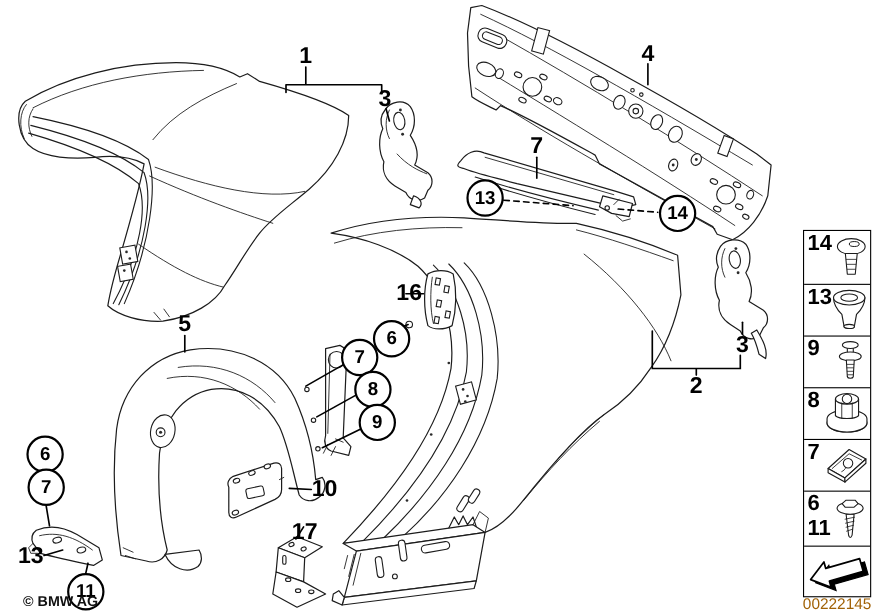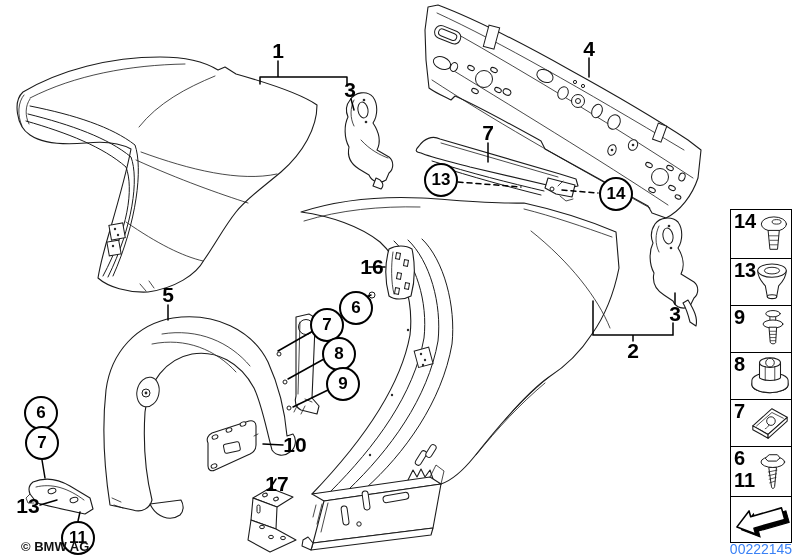--- a/index.html
+++ b/index.html
@@ -17,21 +17,21 @@
   .circ{position:absolute;transform:translate(-50%,-50%);width:30px;height:30px;border:2px solid #000;
         border-radius:50%;background:#fff;display:flex;align-items:center;justify-content:center;
         font-weight:bold;font-size:17px;color:#000;box-sizing:content-box;}
   .legend{position:absolute;left:730px;top:209px;width:62px;border:1.3px solid #000;background:#fff;box-sizing:border-box;}
   .cell{position:relative;border-top:1.3px solid #000;}
   .cell.first{border-top:none;}
   .cellnum{position:absolute;left:3px;top:0px;font-weight:bold;font-size:20px;color:#000;}
   .cellnum2{position:absolute;left:3px;top:22px;font-weight:bold;font-size:20px;color:#000;}
   .icon{position:absolute;right:0px;top:50%;transform:translateY(-50%);}
   .icon-center{position:absolute;left:50%;top:50%;transform:translate(-50%,-50%);}
-  .code{position:absolute;left:724px;top:541px;width:74px;text-align:center;font-size:14px;color:#3b82f6;}
+  .code{position:absolute;left:724px;top:541px;width:74px;text-align:center;font-size:14px;color:#a16207;}
   .copyright{position:absolute;left:21px;top:539px;font-size:13px;color:#111;font-weight:bold;}
 </style>
 </head>
 <body>
 <div class="stage">
 
 <svg class="art" width="799" height="559" viewBox="0 0 799 559">
 
   <g>
     <path class="part" d="M428,7 L438,5 C470,17 520,42 570,70 C610,92 650,115 688,140 L701,150 L698,178

